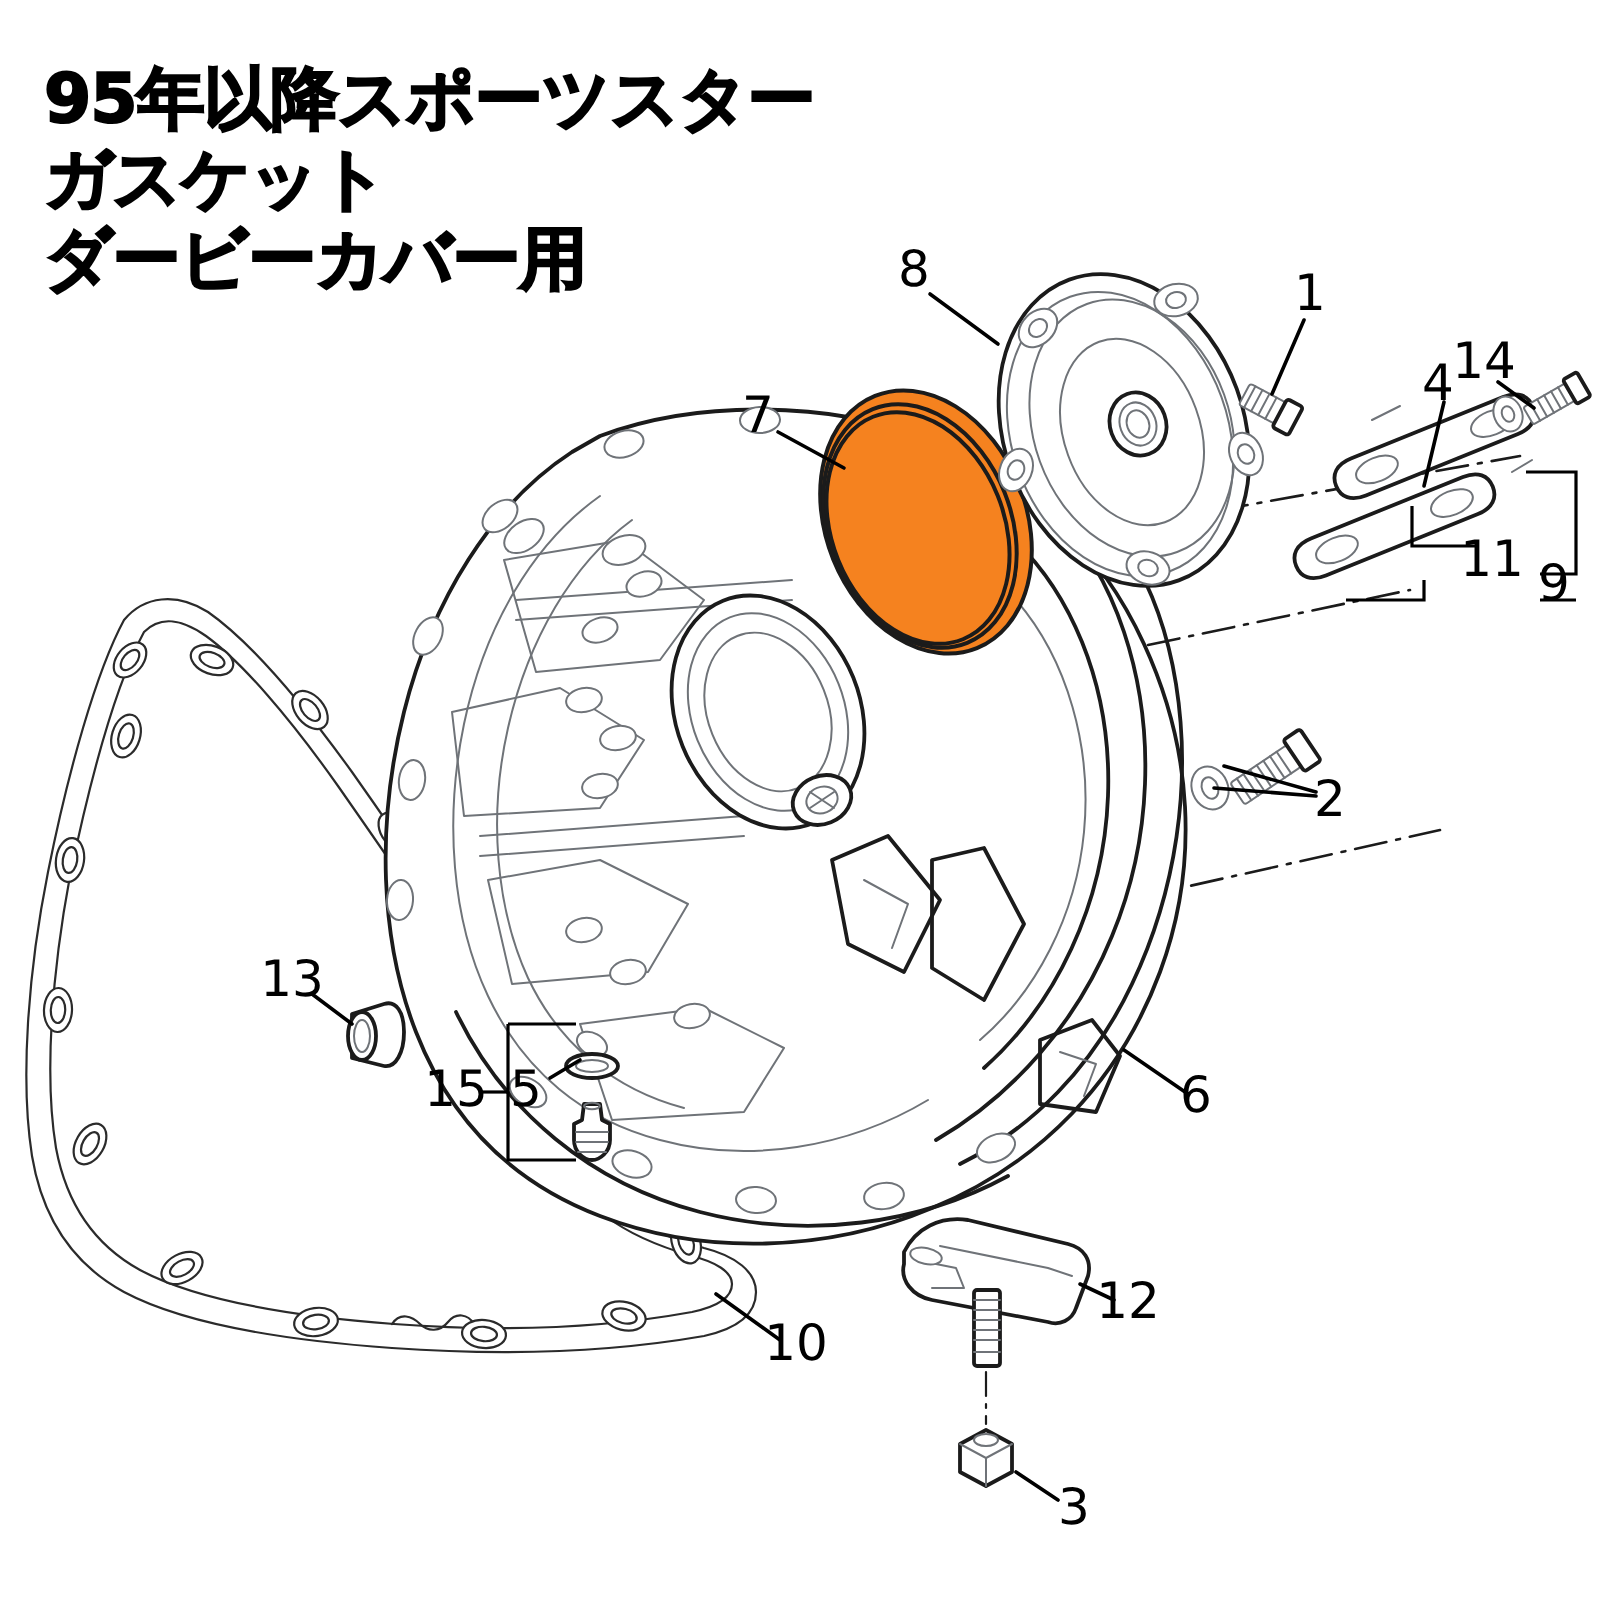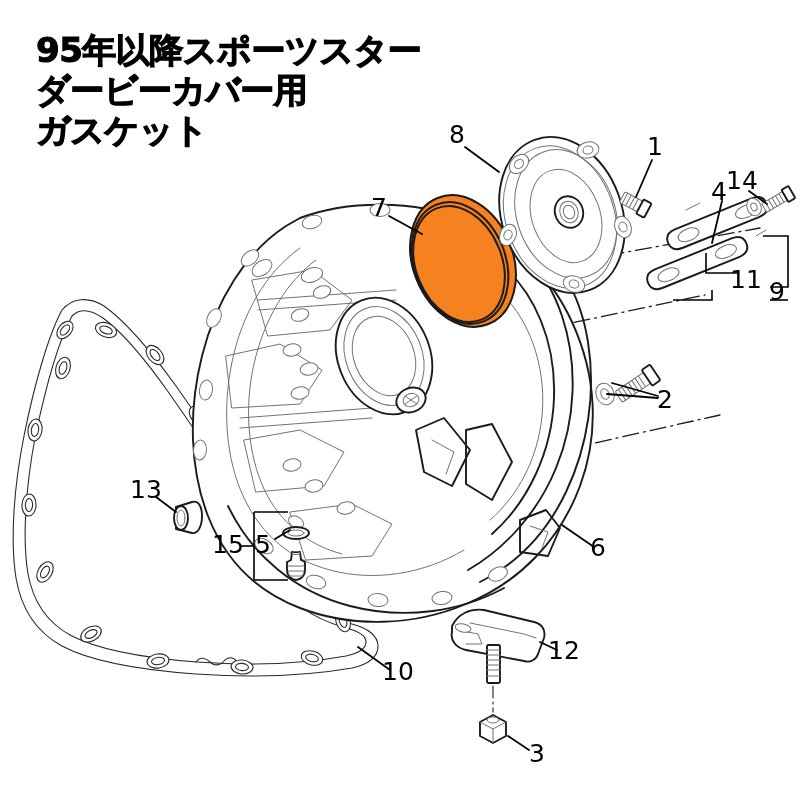--- a/index.html
+++ b/index.html
@@ -22,21 +22,21 @@
   }
   svg.layer {
     position: absolute;
     left: 0;
     top: 0;
     width: 800px;
     height: 800px;
   }
   .title-block {
     position: absolute;
-    left: 36px;
+    left: 22px;
     top: 30px;
     z-index: 50;
     pointer-events: none;
   }
   .title-line {
     font-family: "DejaVu Sans", "Liberation Sans", sans-serif;
     font-weight: bold;
     font-size: 34px;
     line-height: 40px;
     letter-spacing: -0.5px;
@@ -67,22 +67,22 @@
     dominant-baseline: middle;
   }
 </style>
 </head>
 <body>
 
 <div id="diagram-root">
 
   <div class="title-block">
     <div class="title-line">95年以降スポーツスター</div>
+    <div class="title-line">ガスケット</div>
     <div class="title-line">ダービーカバー用</div>
-    <div class="title-line">ガスケット</div>
   </div>
 
   <svg class="layer" viewBox="0 0 800 800">
 
     <g>
       <path class="axis" d="M 360 300 L 760 228"></path>
       <path class="axis" d="M 300 380 L 705 295"></path>
       <path class="axis" d="M 295 510 L 720 415"></path>
       <path class="axis-thin" d="M 192 492 L 300 479"></path>
       <path class="axis-thin" d="M 508 275 L 520 545"></path>

